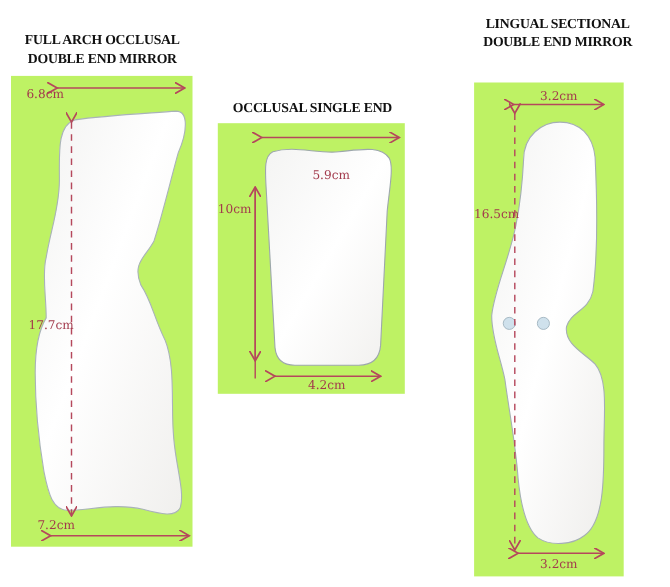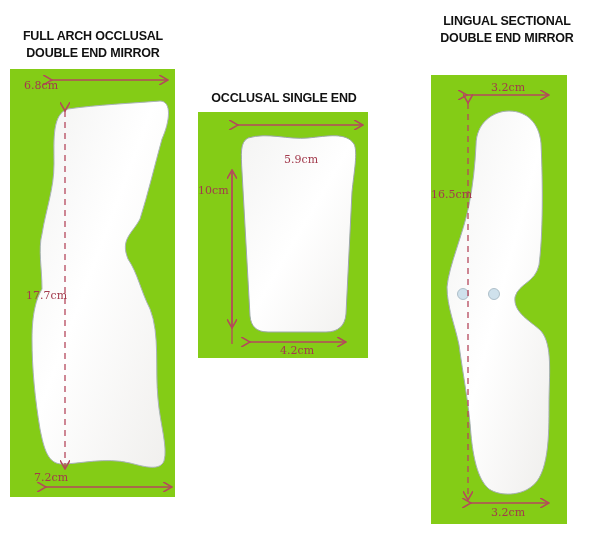--- a/index.html
+++ b/index.html
@@ -1,21 +1,21 @@
 <!DOCTYPE html>
 <html><head>
   <meta charset="utf-8">
   <style>
     html, body { margin: 0; padding: 0; background: #ffffff; }
     body { width: 609px; height: 534px; position: relative; overflow: hidden;
            font-family: "DejaVu Sans", "Liberation Sans", sans-serif; }
     .title { position: absolute; font-weight: bold; font-size: 12.5px; color: #111;
              text-align: center; line-height: 17px; letter-spacing: -0.2px;
-             font-family: Liberation Sans, sans-serif; }
-    .panel { position: absolute; background: #84cc16; overflow: hidden; }
+             font-family: Liberation Serif, serif; }
+    .panel { position: absolute; background: #bef264; overflow: hidden; }
     .panel svg { position: absolute; left: 0; top: 0; }
     .dim { position: absolute; font-family: "DejaVu Serif", "Liberation Serif", serif;
            font-size: 11px; color: #a23a4c; white-space: nowrap; }
   </style>
 </head>
 <body>
 
 <div class="title" style="left:8px; top:28px; width:170px;text-align:center;">
   <div>FULL ARCH OCCLUSAL</div>
   <div>DOUBLE END MIRROR</div>

